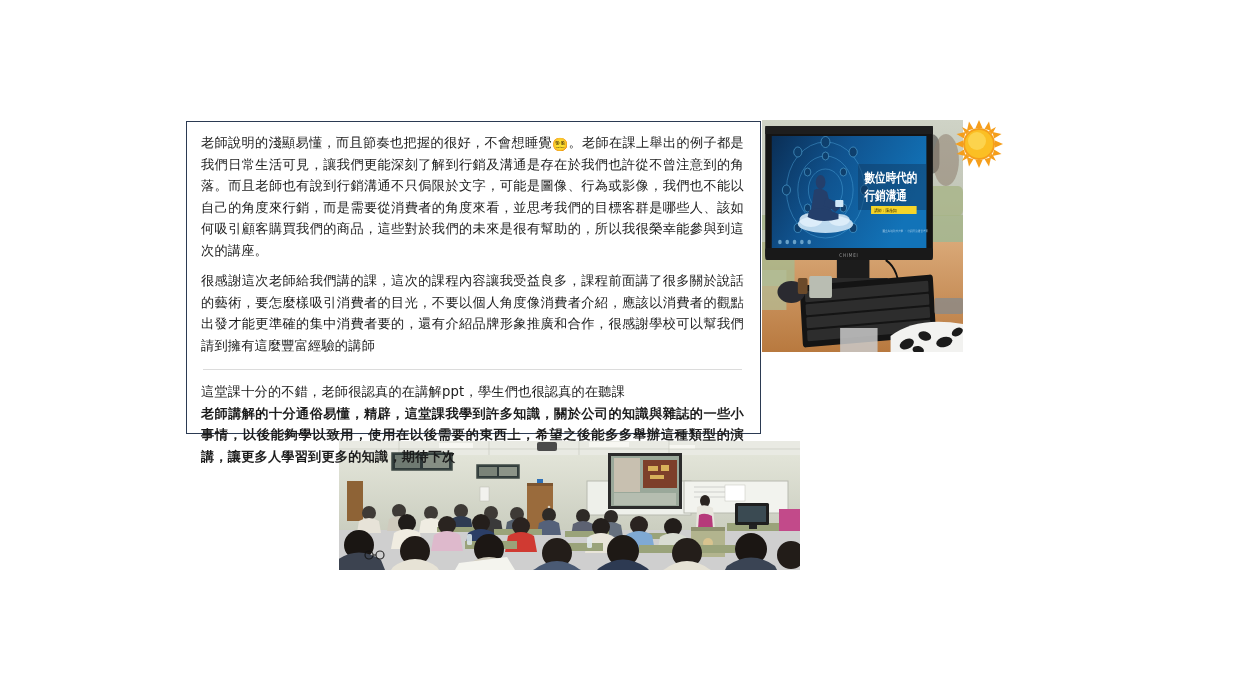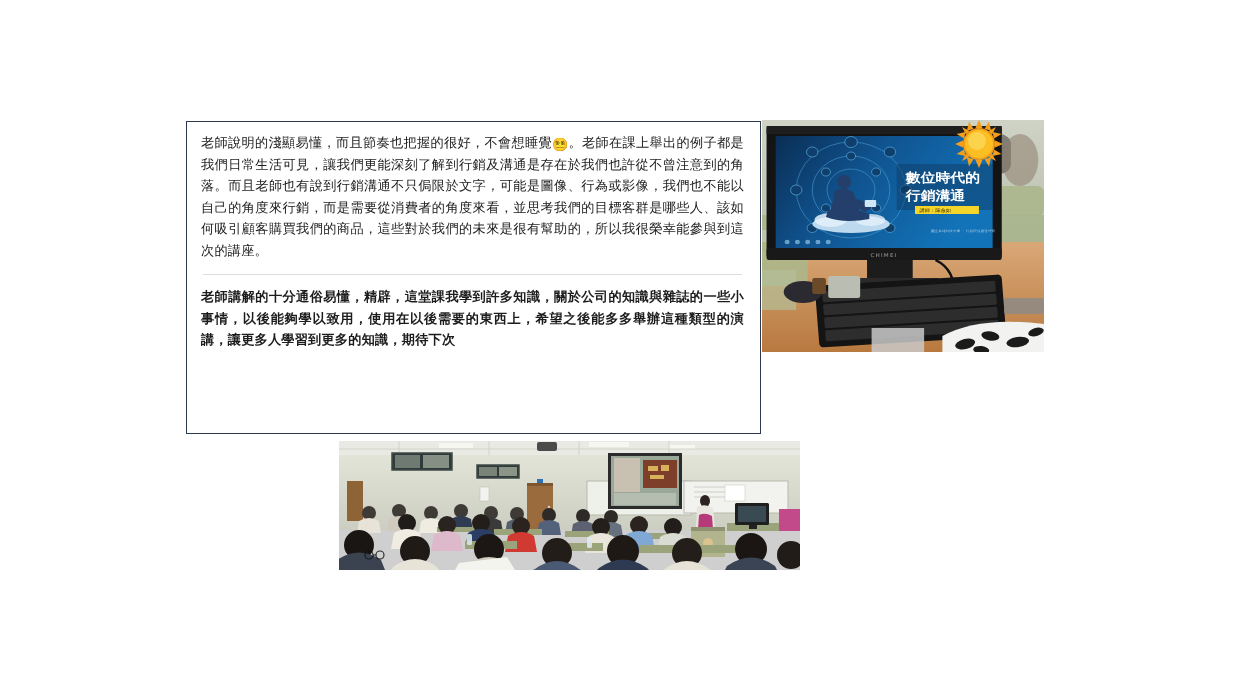--- a/index.html
+++ b/index.html
@@ -60,21 +60,21 @@
   
   .photo {
     position: absolute;
     overflow: hidden;
     background: #cfcfcf;
   }
 
   .photo-monitor {
     left: 762px;
     top: 120px;
-    width: 282px;
+    width: 201px;
     height: 232px;
     z-index: 10;
   }
 
   .photo-classroom {
     left: 339px;
     top: 441px;
     width: 461px;
     height: 129px;
     z-index: 10;
@@ -94,24 +94,26 @@
   }
   .sun-overlay svg { display: block; width: 100%; height: 100%; }
 </style>
 </head>
 <body>
 
 <div class="feedback-card">
 
   <p class="para"><span>老師說明的淺顯易懂，而且節奏也把握的很好，不會想睡覺</span><span class="emoji-inline">😵‍💫</span><span>。老師在課上舉出的例子都是我們日常生活可見，讓我們更能深刻了解到行銷及溝通是存在於我們也許從不曾注意到的角落。而且老師也有說到行銷溝通不只侷限於文字，可能是圖像、行為或影像，我們也不能以自己的角度來行銷，而是需要從消費者的角度來看，並思考我們的目標客群是哪些人、該如何吸引顧客購買我們的商品，這些對於我們的未來是很有幫助的，所以我很榮幸能參與到這次的講座。</span></p>
 
+  <p class="para">很感謝這次老師給我們講的課，這次的課程內容讓我受益良多，課程前面講了很多關於說話的藝術，要怎麼樣吸引消費者的目光，不要以個人角度像消費者介紹，應該以消費者的觀點出發才能更準確的集中消費者要的，還有介紹品牌形象推廣和合作，很感謝學校可以幫我們請到擁有這麼豐富經驗的講師</p>
 
   <hr class="divider">
 
   <div class="block-lines">
+    <p class="para">這堂課十分的不錯，老師很認真的在講解ppt，學生們也很認真的在聽課</p>
     <p class="para">老師講解的十分通俗易懂，精辟，這堂課我學到許多知識，關於公司的知識與雜誌的一些小事情，以後能夠學以致用，使用在以後需要的東西上，希望之後能多多舉辦這種類型的演講，讓更多人學習到更多的知識，期待下次</p>
   </div>
 
 </div>
 
 <div class="photo photo-monitor">
   <svg viewBox="0 0 247 232" preserveAspectRatio="none">
     <defs>
       <linearGradient id="slideGrad" x1="0" y1="0" x2="1" y2="0.4">
         <stop offset="0%" stop-color="#0a2e55"></stop>

